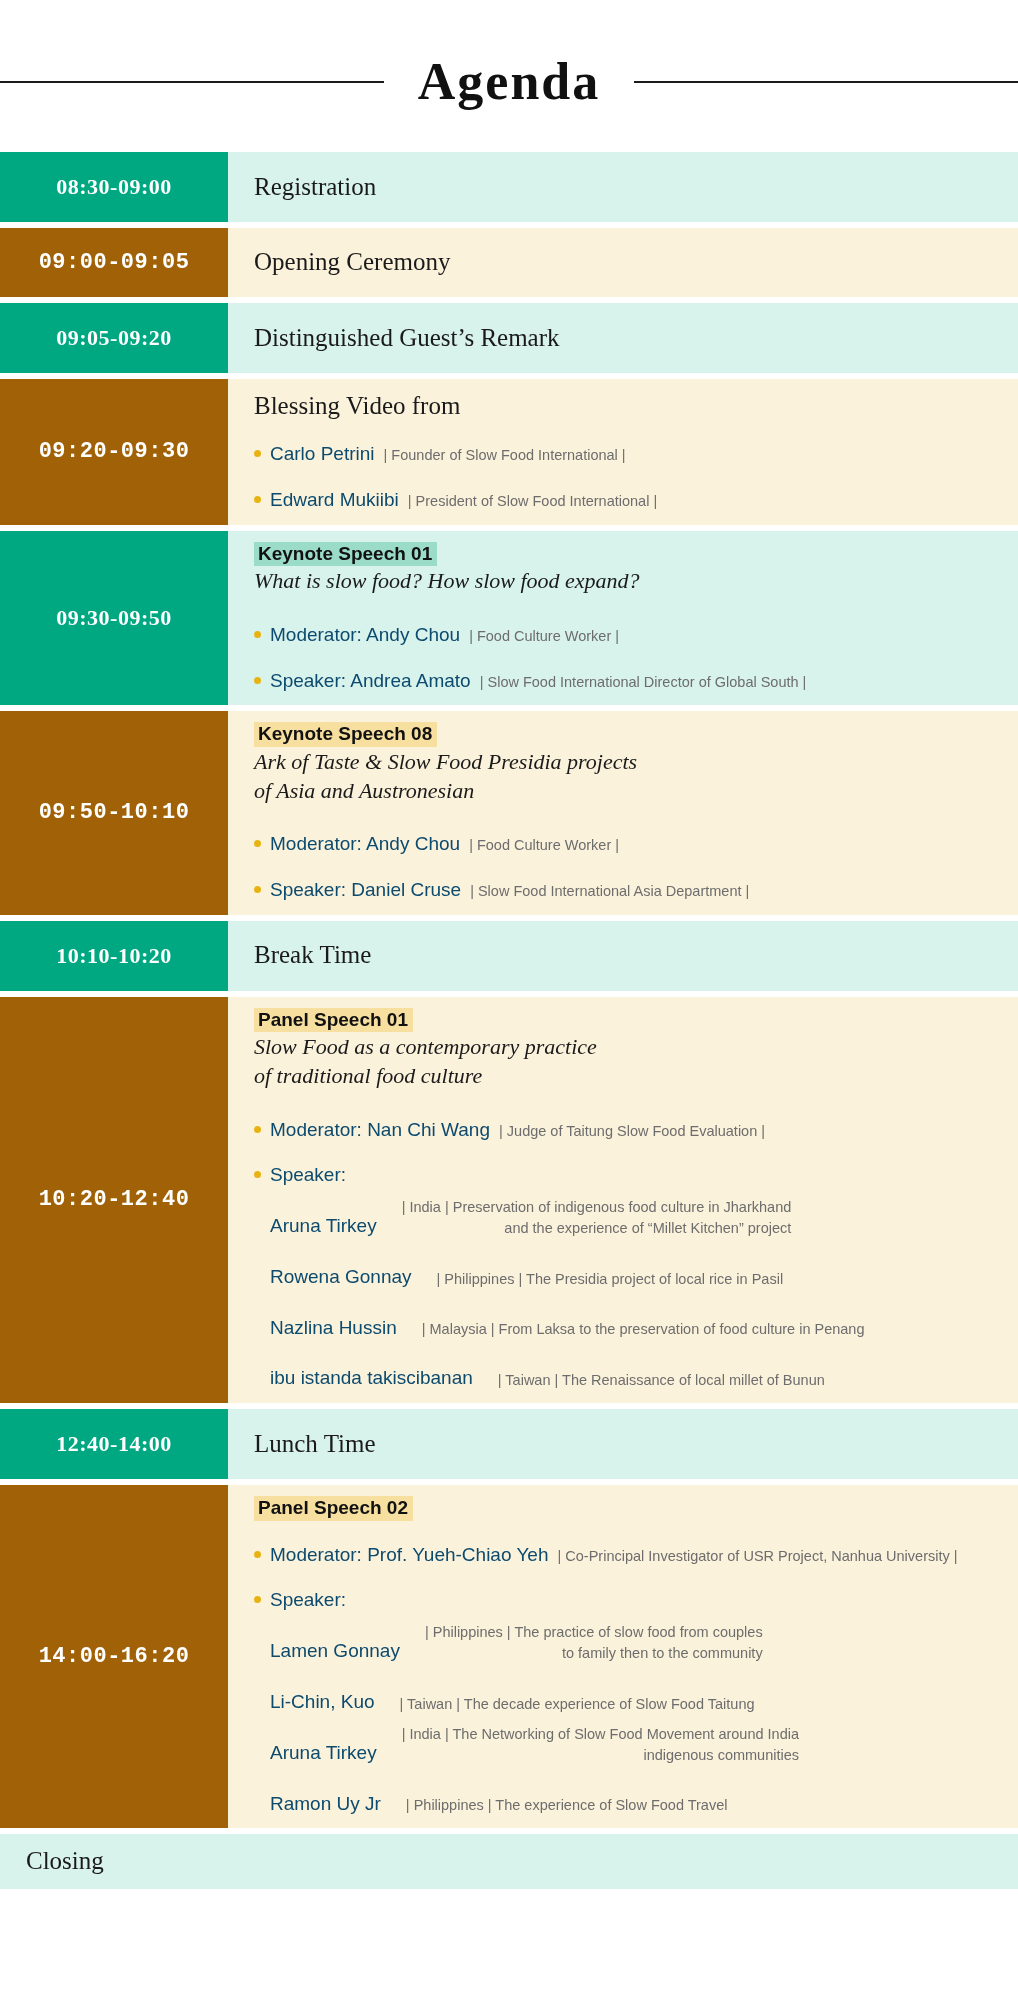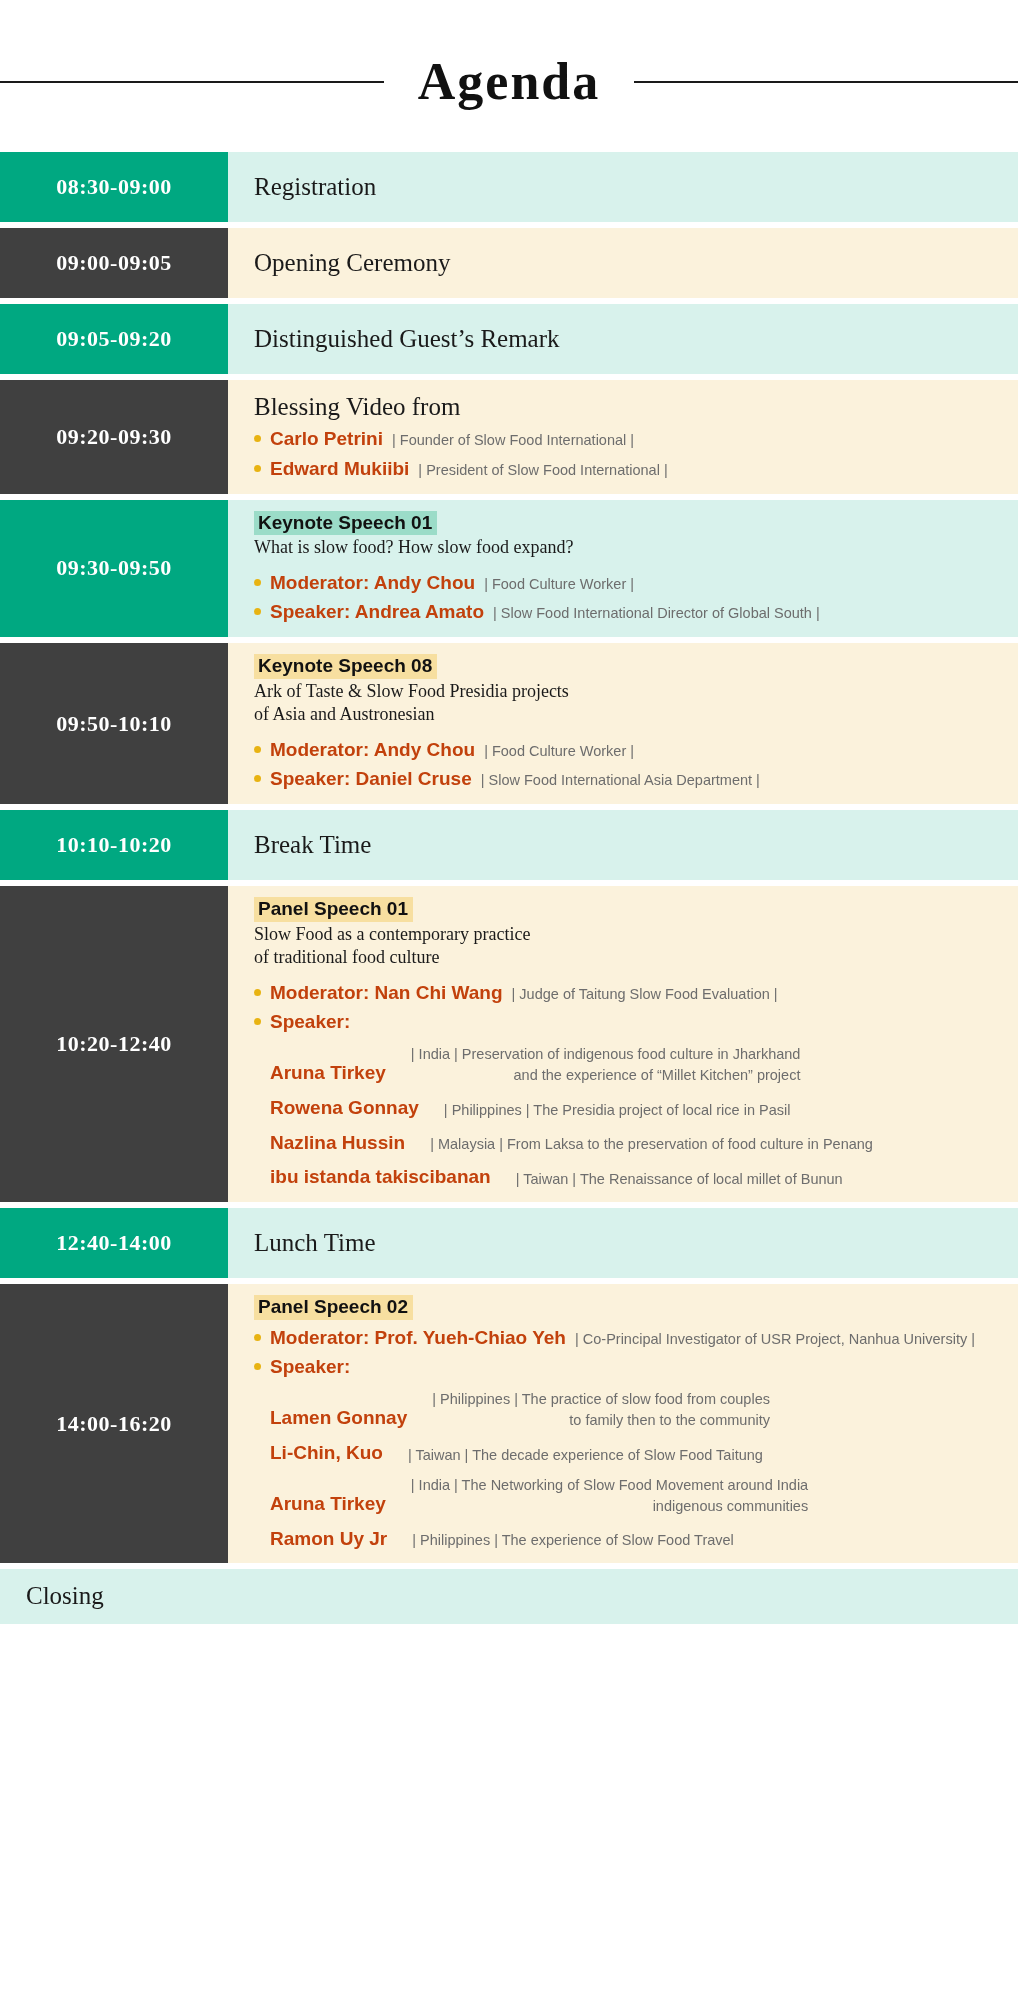--- a/index.html
+++ b/index.html
@@ -55,21 +55,21 @@
     align-items: center;
     justify-content: center;
     color: #ffffff;
     font-family: "Liberation Serif", serif;
     font-weight: 700;
     font-size: 22px;
     letter-spacing: 0.5px;
     padding: 22px 4px;
   }
   .row.green  .time-cell { background: #00A881; }
-  .row.yellow .time-cell { background: #404040; }
+  .row.yellow .time-cell { background: #a16207; font-family: Liberation Mono, monospace; }
 
   .body-cell {
     flex: 1 1 auto;
     padding: 11px 3px 12px 26px;
     display: flex;
     flex-direction: column;
     justify-content: center;
   }
   .row.green  .body-cell { background: #D8F2EC; }
   .row.yellow .body-cell { background: #FBF2DC; }
@@ -92,24 +92,25 @@
     color: #111111;
     padding: 1px 5px 2px 4px;
     margin-bottom: 1px;
     line-height: 1.15;
   }
   .row.green  .session-tag { background: #9BDCC8; }
   .row.yellow .session-tag { background: #F7DFA0; }
 
   .session-title {
     font-family: "Liberation Serif", serif;
-    font-size: 18px;
+    font-size: 22px;
     color: #1a1a1a;
     line-height: 1.3;
     margin-bottom: 6px;
+    font-style: italic;
   }
   .session-title .ln { display: block; }
 
   
   .bullet-line {
     display: flex;
     align-items: baseline;
     margin-top: 4px;
     line-height: 1.35;
   }
@@ -119,23 +120,24 @@
     height: 7px;
     border-radius: 50%;
     background: #E8B312;
     margin-right: 9px;
     position: relative;
     top: -3px;
   }
   .person-name {
     font-family: "Liberation Sans", sans-serif;
     font-size: 19px;
-    font-weight: 700;
-    color: #c2410c;
+    font-weight: 400;
+    color: #0c4a6e;
     white-space: nowrap;
+    margin-top: 16px;
   }
   .person-meta {
     font-family: "Liberation Sans", sans-serif;
     font-size: 14.5px;
     font-weight: 400;
     color: #6d6d6d;
     margin-left: 9px;
     line-height: 1.45;
   }
   .person-meta .meta-l2 {

